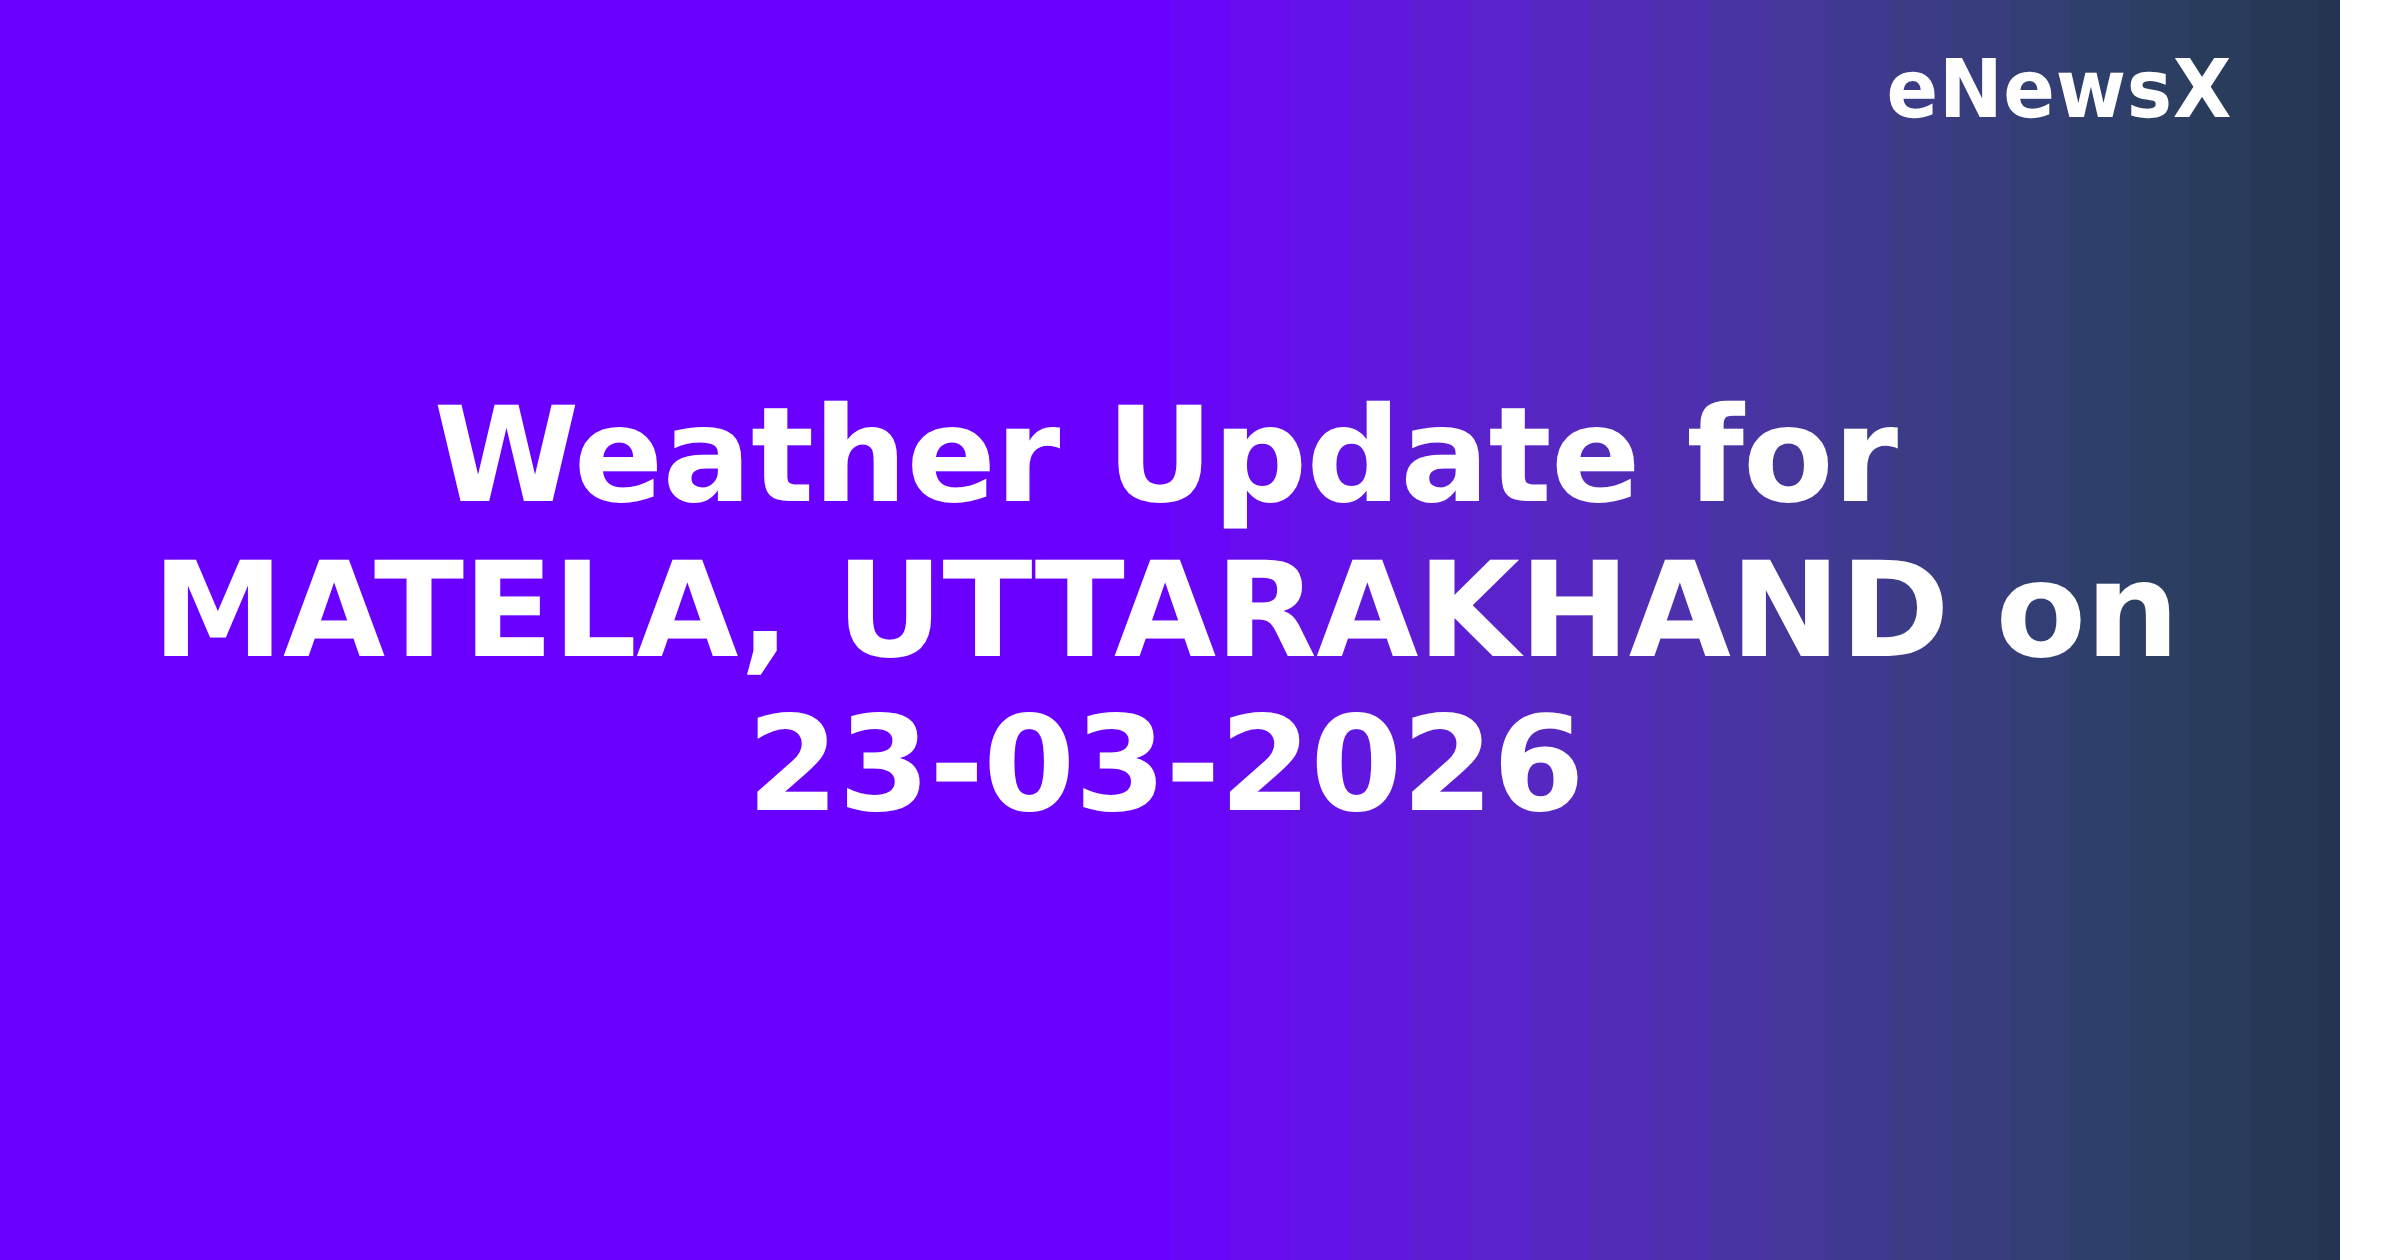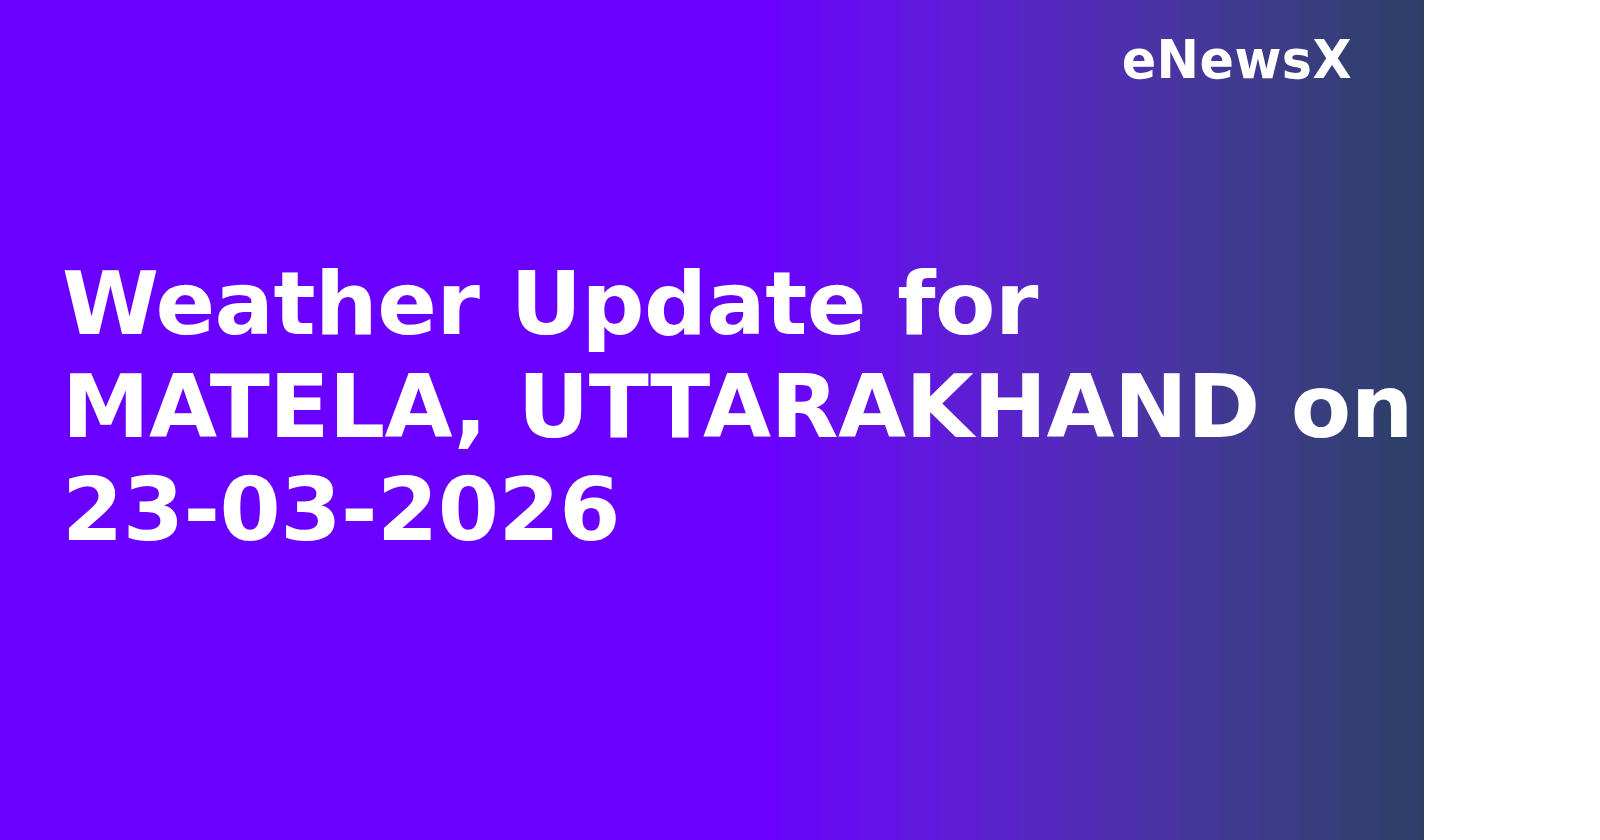--- a/index.html
+++ b/index.html
@@ -5,21 +5,21 @@
 <style>
   html, body {
     margin: 0;
     padding: 0;
     background: #ffffff;
   }
 
   
   .banner {
     position: relative;
-    width: 1424px;
+    width: 1560px;
     height: 840px;
     overflow: hidden;
     box-sizing: border-box;
     font-family: "DejaVu Sans", "Liberation Sans", sans-serif;
     
     background: #4d7c0f;
   }
 
   
   .banner__gradient {
@@ -91,20 +91,21 @@
     -webkit-font-smoothing: antialiased;
   }
 
   
   .banner__content {
     position: absolute;
     left: 62px;
     top: 252px;
     width: 1430px;
     z-index: 2;
+    text-align: center;
   }
 
   .banner__headline {
     margin: 0;
     color: #ffffff;
     font-family: "DejaVu Sans", "Liberation Sans", sans-serif;
     font-size: 88px;
     font-weight: 700;
     line-height: 103px;
     letter-spacing: -0.5px;

